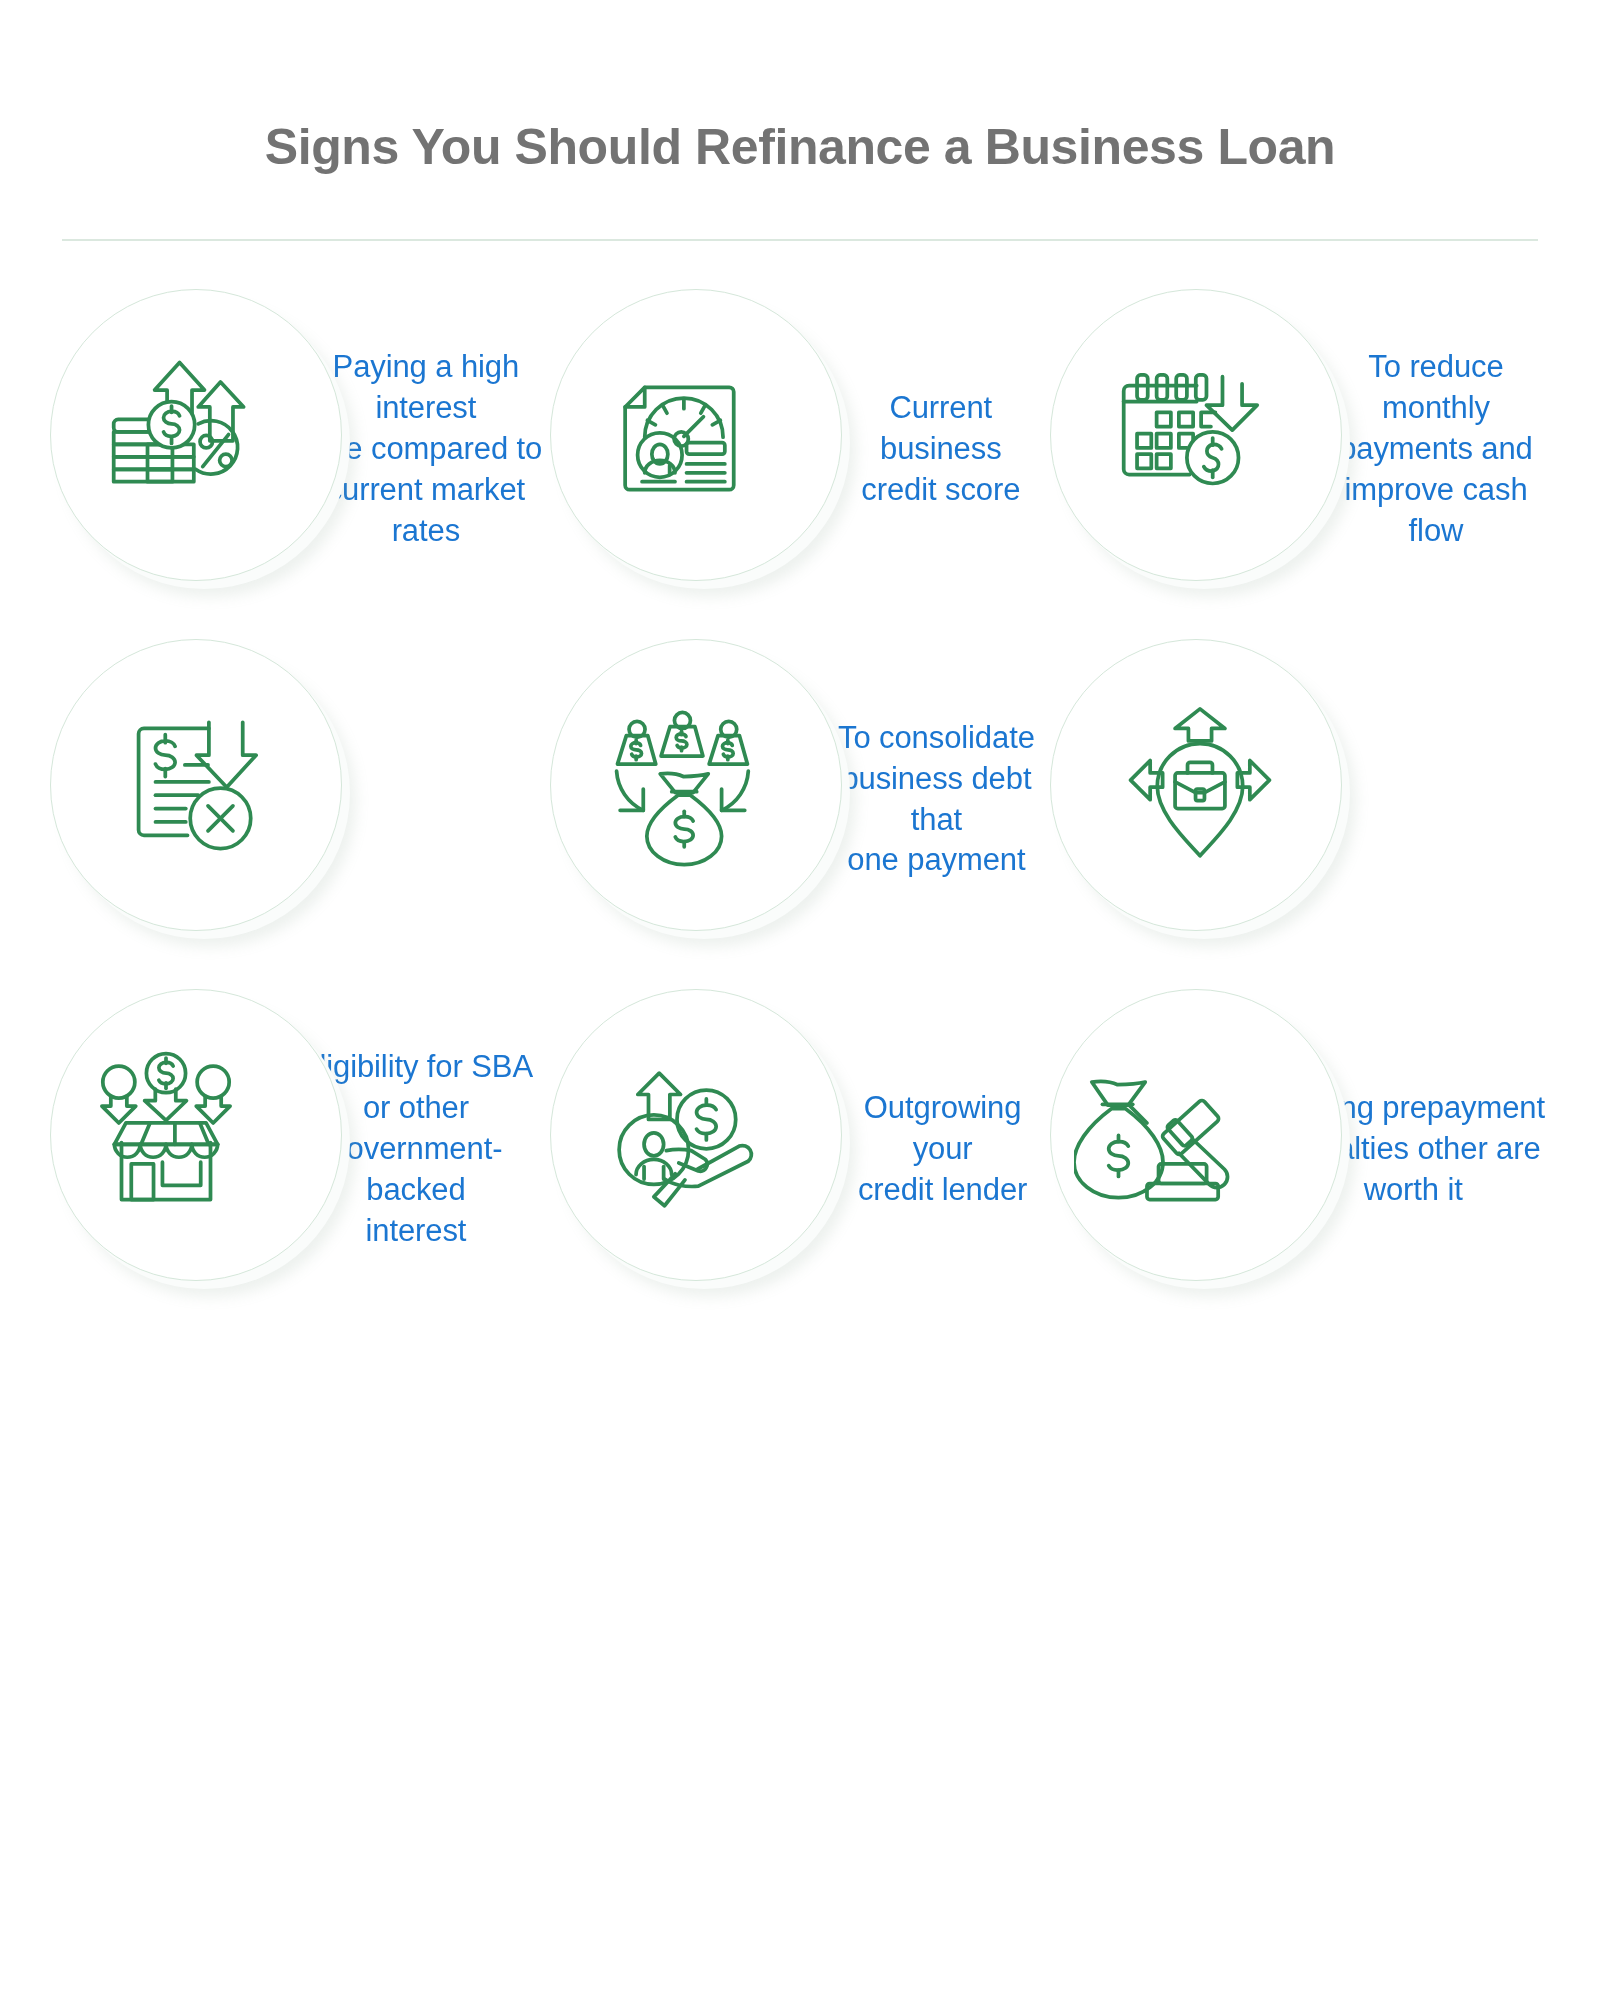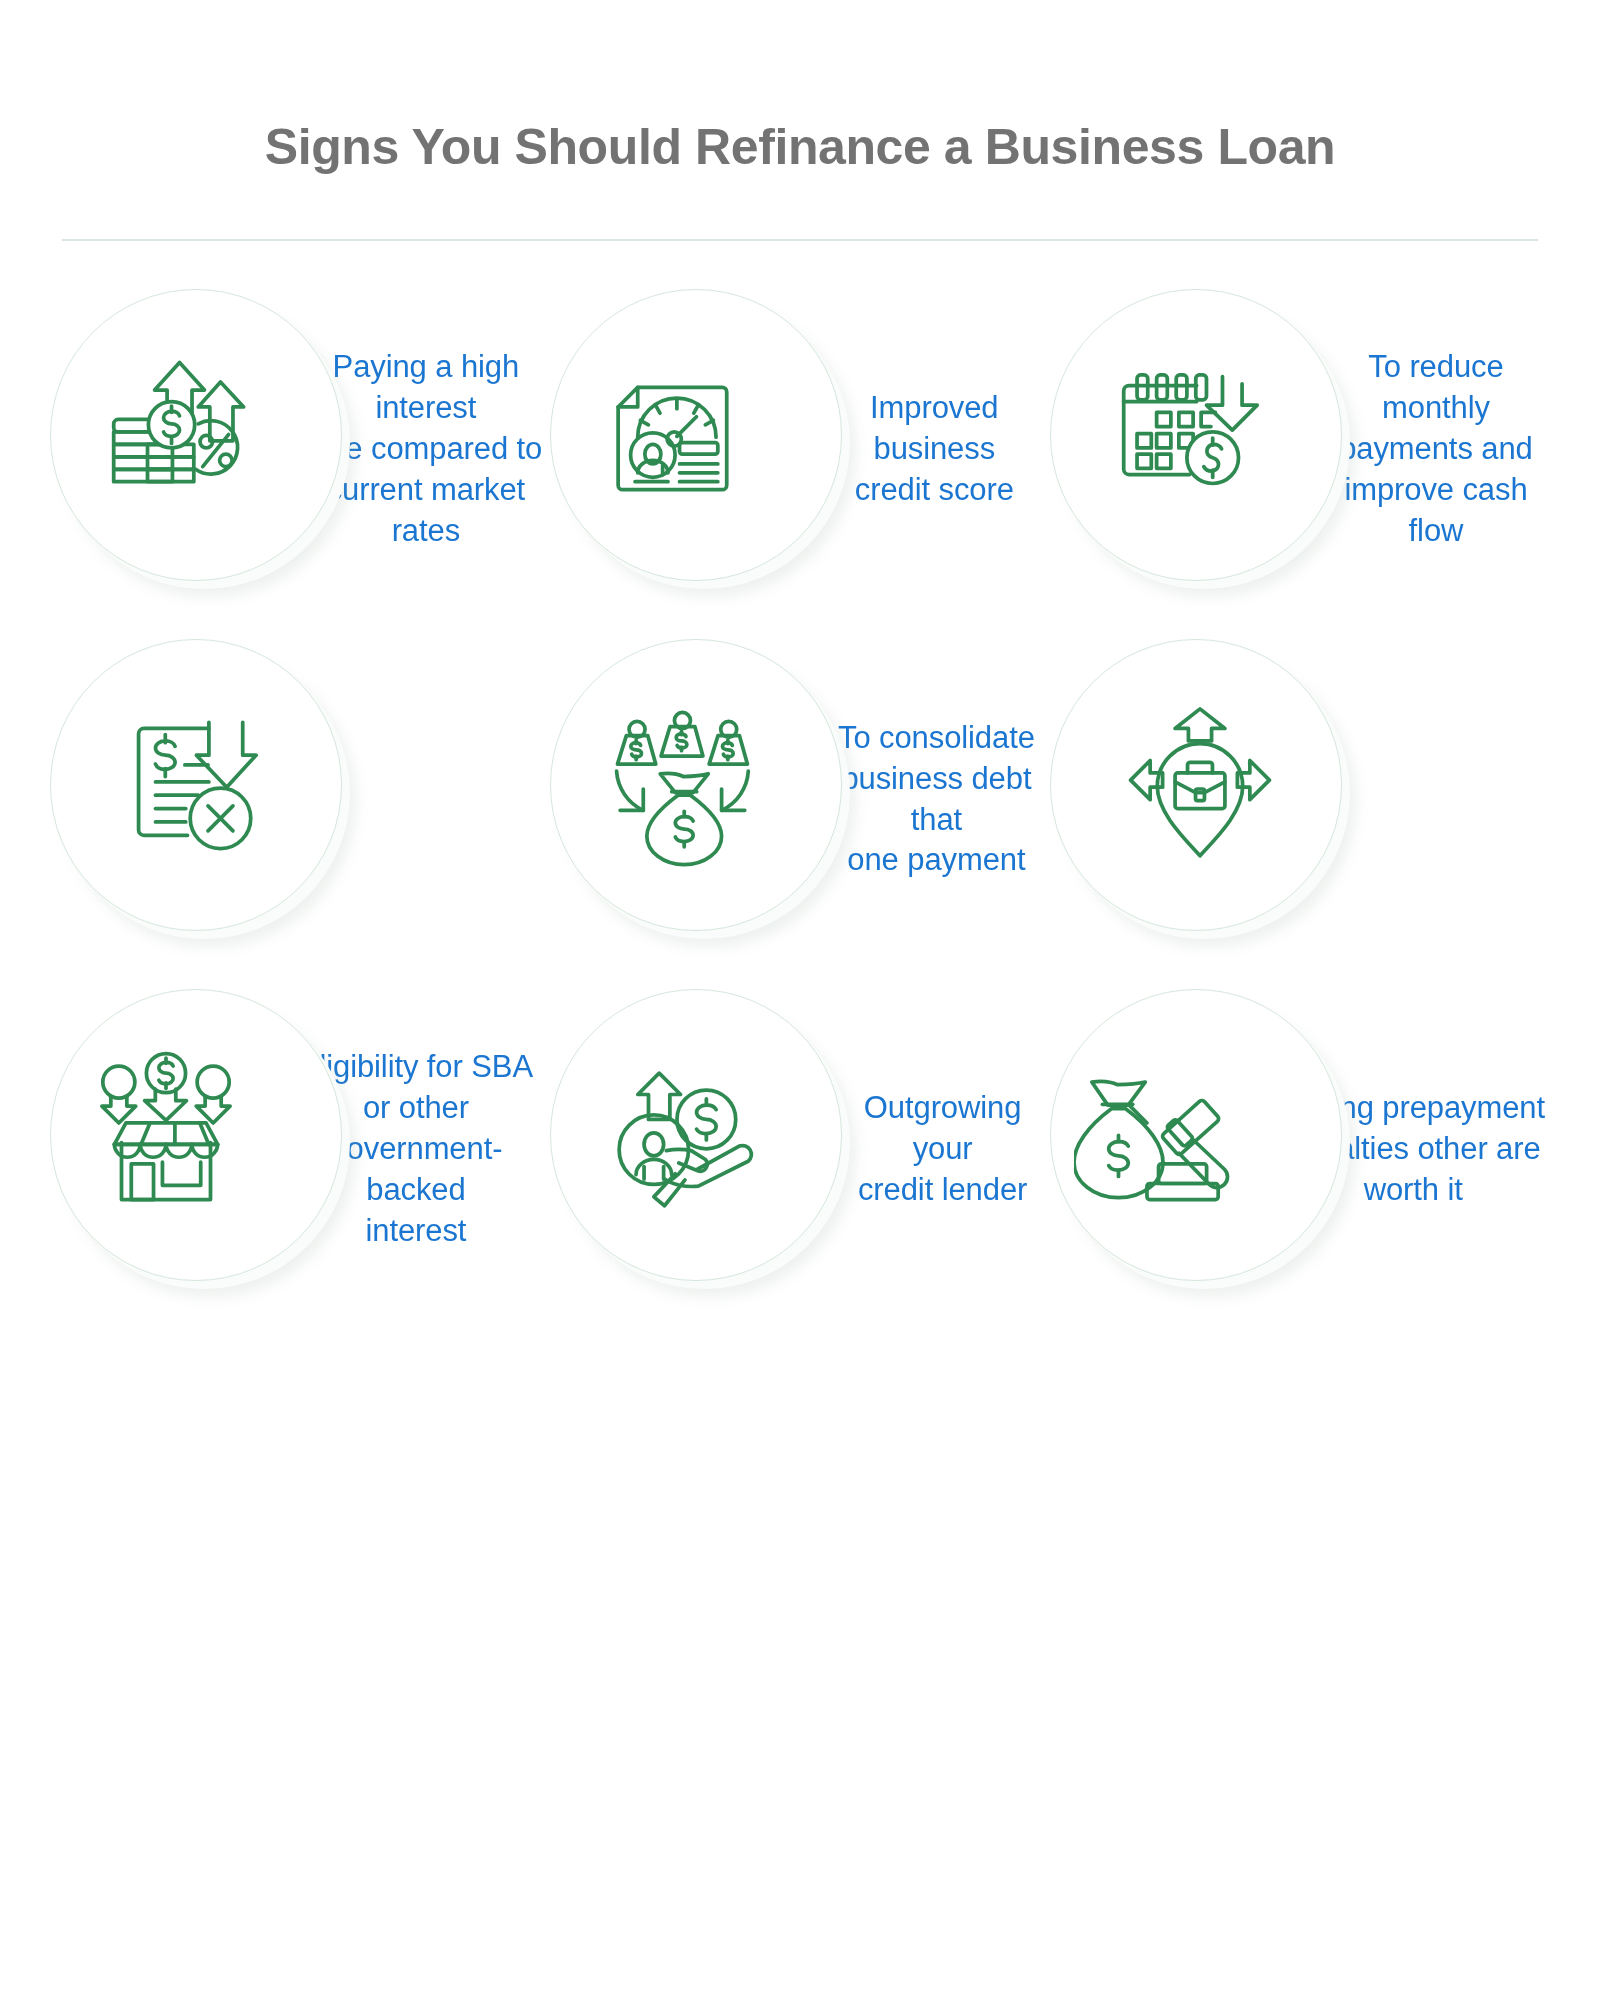--- a/index.html
+++ b/index.html
@@ -181,21 +181,21 @@
             <rect x="95" y="104" width="43" height="13" rx="3"></rect>
 
             <line x1="95" y1="128" x2="138" y2="128"></line>
             <line x1="95" y1="138" x2="138" y2="138"></line>
             <line x1="95" y1="148" x2="138" y2="148"></line>
 
             <line x1="45" y1="148" x2="82" y2="148"></line>
           </svg>
         </span>
       </div>
-      <div class="caption">Improved business
+      <div class="caption">Current business
 credit score</div>
     </div>
 
     <div class="cell">
       <div class="icon-wrap">
         <div class="icon-circle"></div>
         <div class="icon-ring"></div>
         <span class="icon-svg">
           <svg viewBox="0 0 200 200" fill="none" stroke="#2F8A52" stroke-width="4.2" stroke-linecap="round" stroke-linejoin="round">
 

